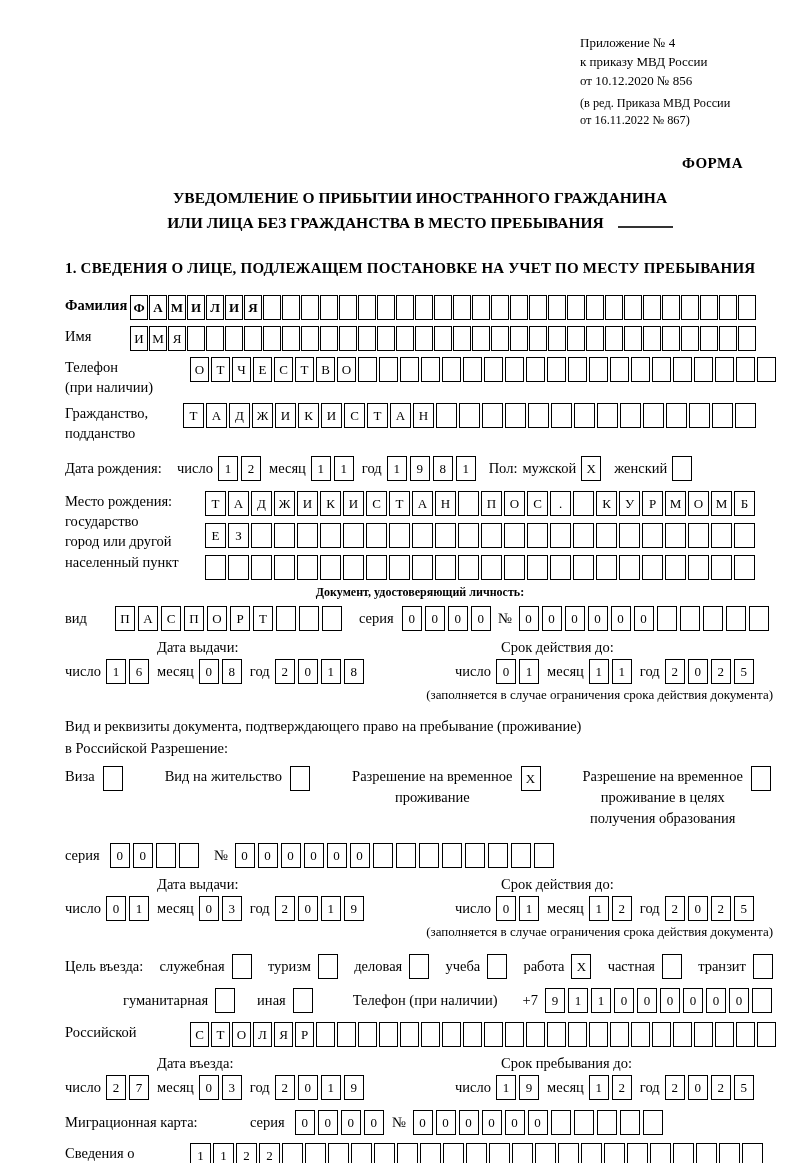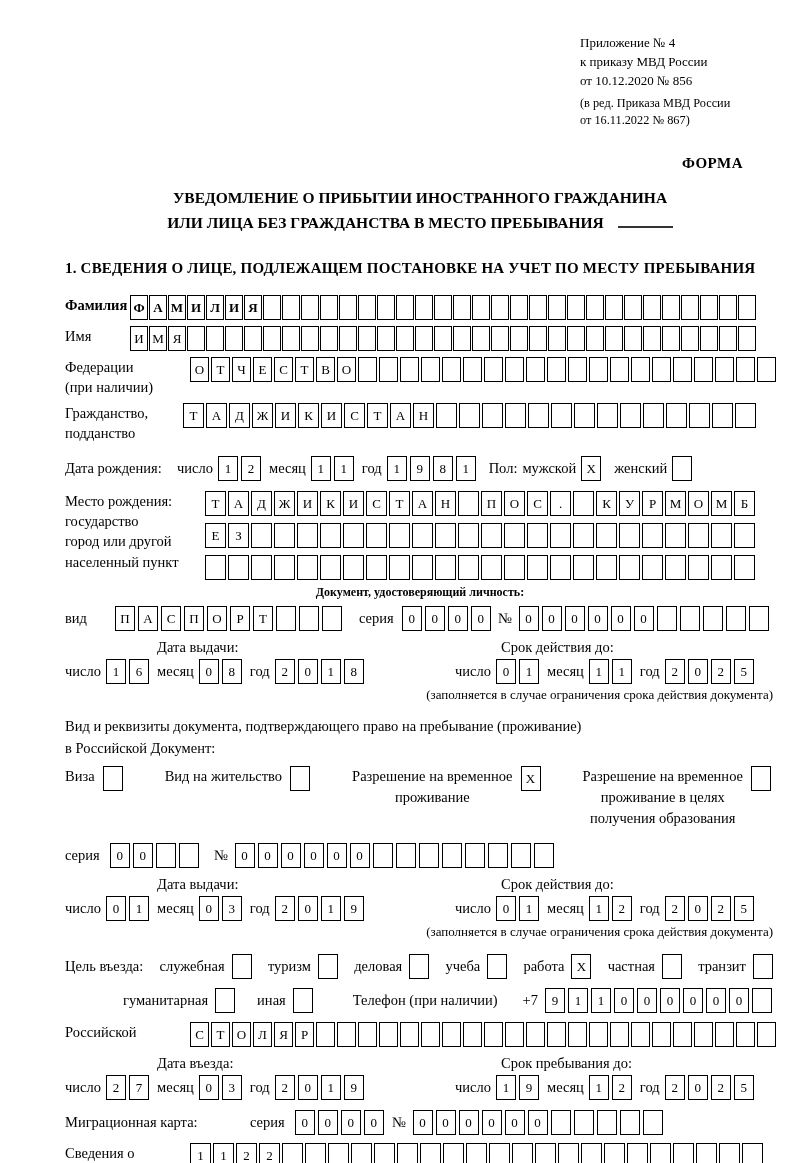--- a/index.html
+++ b/index.html
@@ -161,21 +161,21 @@
         <span class="cell"></span>
         <span class="cell"></span>
         <span class="cell"></span>
         <span class="cell"></span>
         <span class="cell"></span>
       </span>
   </div>
 
   <div class="frow">
     <span class="flabel" style="width:125px;">
-      <div>Федерации</div>
+      <div>Телефон</div>
       <div>(при наличии)</div>
     </span>
     <span class="boxes b-m">
         <span class="cell">О</span>
         <span class="cell">Т</span>
         <span class="cell">Ч</span>
         <span class="cell">Е</span>
         <span class="cell">С</span>
         <span class="cell">Т</span>
         <span class="cell">В</span>
@@ -448,21 +448,21 @@
             <span class="cell">2</span>
             <span class="cell">5</span>
           </span>
       </span>
     </div>
   </div>
   <div class="note-r">(заполняется в случае ограничения срока действия документа)</div>
 
   <div class="intro">
     <div>Вид и реквизиты документа, подтверждающего право на пребывание (проживание)</div>
-    <div>в Российской Документ:</div>
+    <div>в Российской Разрешение:</div>
   </div>
 
   <div class="frow rd-row">
     <span class="opt">
       <span class="olabel">Виза</span>
       <span class="boxes cb">
           <span class="cell"></span>
         </span>
     </span>
     <span class="opt">

